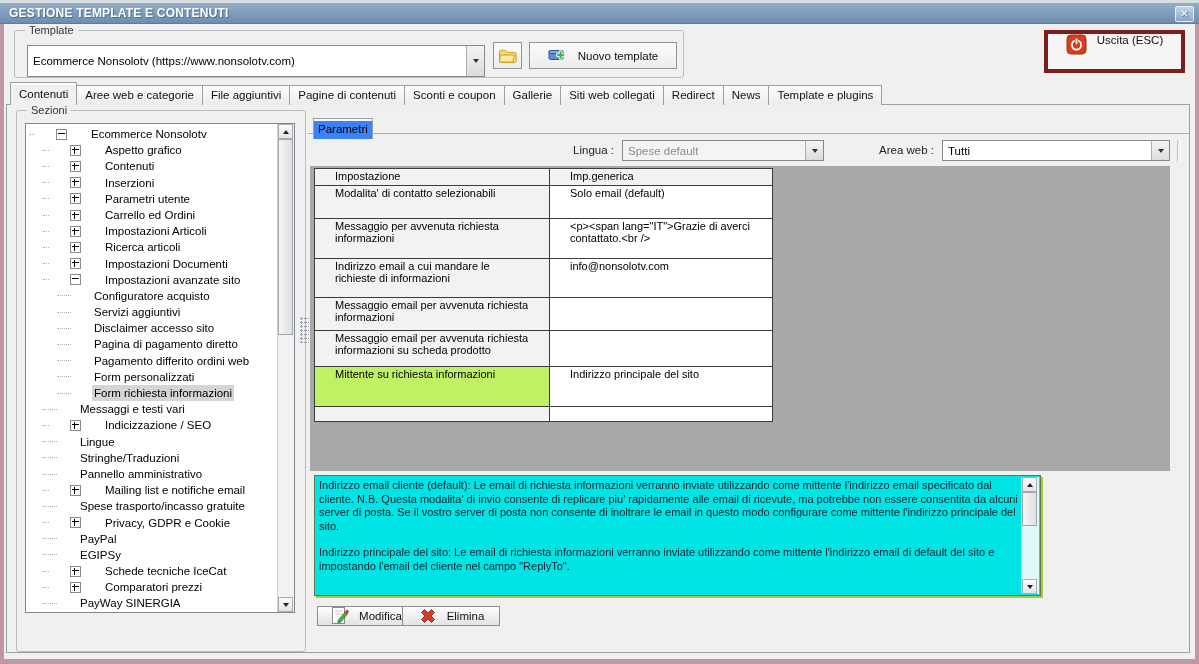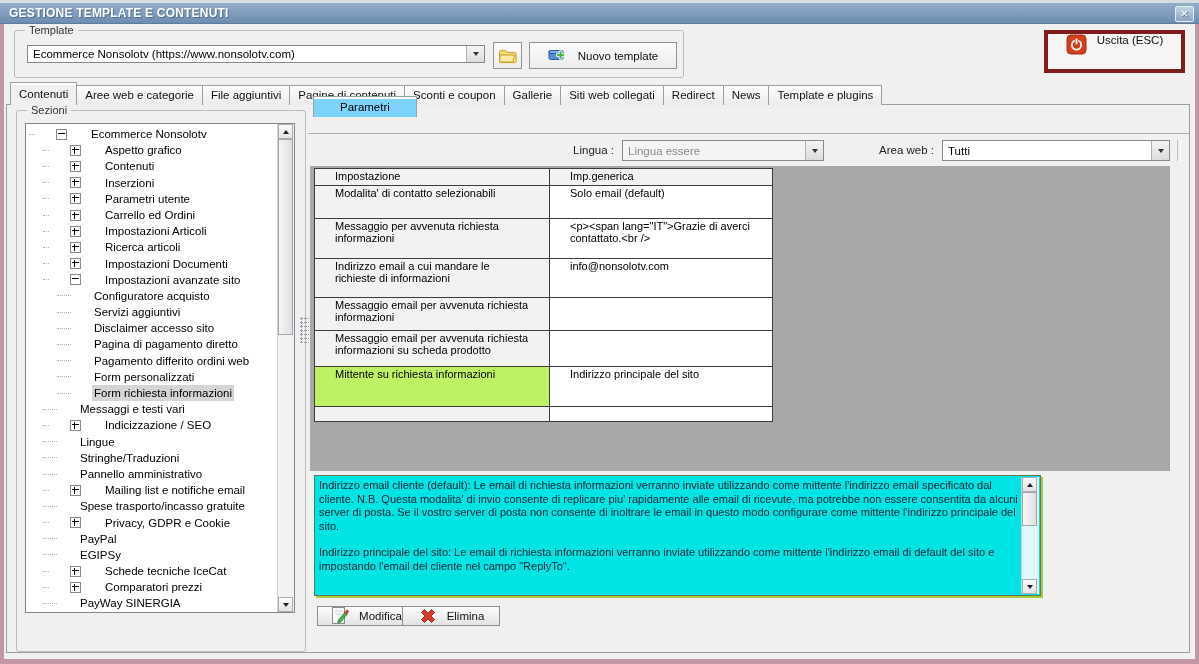--- a/index.html
+++ b/index.html
@@ -18,21 +18,21 @@
 
   
   .grp{position:absolute;border:1px solid #b9bcc0;border-radius:3px;}
   .grp>.legend{position:absolute;top:-7px;left:10px;background:#f0f0f0;padding:0 4px;font-size:11px;color:#333;}
   .tpl-grp{left:10px;top:6px;width:668px;height:46px;}
   .combo{position:absolute;background:#fff;border:1px solid #868a90;display:flex;align-items:center;box-sizing:border-box;}
   .combo .ctext{flex:1;font-size:11.5px;padding-left:5px;color:#000;white-space:nowrap;overflow:hidden;}
   .combo .cbtn{width:17px;height:100%;border-left:1px solid #aab0b6;background:linear-gradient(#f4f4f4,#dcdcdc);
     display:flex;align-items:center;justify-content:center;}
   .tri{width:0;height:0;border-left:3.5px solid transparent;border-right:3.5px solid transparent;border-top:4px solid #333;}
-  .tpl-combo{left:12px;top:14px;width:458px;height:18px;}
+  .tpl-combo{left:12px;top:14px;width:458px;height:32px;}
   .tool-btn{position:absolute;border:1px solid #8f9499;background:linear-gradient(#fcfcfc,#ececec);
     display:flex;align-items:center;justify-content:center;font-size:11.5px;color:#111;box-sizing:border-box;}
   .folder-btn{left:478px;top:11px;width:29px;height:27px;}
   .nuovo-btn{left:514px;top:11px;width:148px;height:27px;gap:9px;}
   .uscita-btn{position:absolute;left:1040px;top:6px;width:141px;height:43px;border:4px solid #7f1d1d;
     background:#f5f5f5;display:flex;align-items:flex-start;justify-content:center;gap:10px;font-size:11.5px;color:#111;box-sizing:border-box;}
 
   
   .tabbar{position:absolute;left:6px;top:60px;height:21px;display:flex;align-items:flex-end;}
   .tab{border:1px solid #98a0a8;border-bottom:none;background:linear-gradient(#fdfdfd,#ebebeb);
@@ -60,22 +60,22 @@
     border:1px solid #a8aeb4;box-sizing:border-box;display:flex;align-items:center;justify-content:center;}
   .sb-up .t{width:0;height:0;border-left:3.5px solid transparent;border-right:3.5px solid transparent;border-bottom:4px solid #222;}
   .sb-dn .t{width:0;height:0;border-left:3.5px solid transparent;border-right:3.5px solid transparent;border-top:4px solid #222;}
   .sb-thumb{position:absolute;left:0;width:15px;background:linear-gradient(90deg,#f6f6f6,#dfdfdf);
     border:1px solid #a0a6ac;box-sizing:border-box;}
   .tree-sbar{right:0;top:0;bottom:0;width:16px;}
   .gripdots{position:absolute;width:9px;height:26px;
     background:radial-gradient(circle at 1.5px 1.5px,#9aa0ad 1px,transparent 1.3px);background-size:4px 4px;}
 
   
-  .subtab{position:absolute;left:309px;top:72px;border:1px solid #98a0a8;border-bottom:none;background:#7dd3fc;
-    font-size:11.5px;padding:4px 26px;z-index:2;box-shadow:inset 0 2px 0 #fcfcfc;}
+  .subtab{position:absolute;left:309px;top:94px;border:1px solid #98a0a8;border-bottom:none;background:#3b82f6;
+    font-size:11.5px;padding:4px 4px;z-index:2;box-shadow:inset 0 2px 0 #fcfcfc;}
   .subtab-line{position:absolute;left:304px;top:109px;width:882px;height:1px;background:#a8aeb4;}
   .flabel{position:absolute;font-size:11.5px;color:#222;text-align:right;}
   .lingua-label{left:500px;top:120px;width:110px;}
   .lingua-combo{left:618px;top:116px;width:202px;height:21px;background:#f4f4f4;}
   .lingua-combo .ctext{color:#8b8b8b;}
   .area-label{left:846px;top:120px;width:84px;}
   .area-combo{left:938px;top:116px;width:228px;height:21px;}
   .etched-v{position:absolute;left:1173px;top:116px;width:2px;height:21px;border-left:1px solid #c2c2c2;border-right:1px solid #fff;}
 
   .grid-back{position:absolute;left:306px;top:142px;width:860px;height:305px;background:#a8a8a8;}
@@ -316,21 +316,21 @@
     </div>
     <div class="gripdots" style="left:296px;top:293px;"></div>
 
     <div class="subtab">
       <span>Parametri</span>
     </div>
     <div class="subtab-line"></div>
 
     <div class="flabel lingua-label">Lingua :</div>
     <div class="combo lingua-combo">
-      <span class="ctext">Lingua essere</span>
+      <span class="ctext">Spese default</span>
       <span class="cbtn">
           <span class="tri"></span>
         </span>
     </div>
     <div class="flabel area-label">Area web :</div>
     <div class="combo area-combo">
       <span class="ctext">Tutti</span>
       <span class="cbtn">
           <span class="tri"></span>
         </span>

